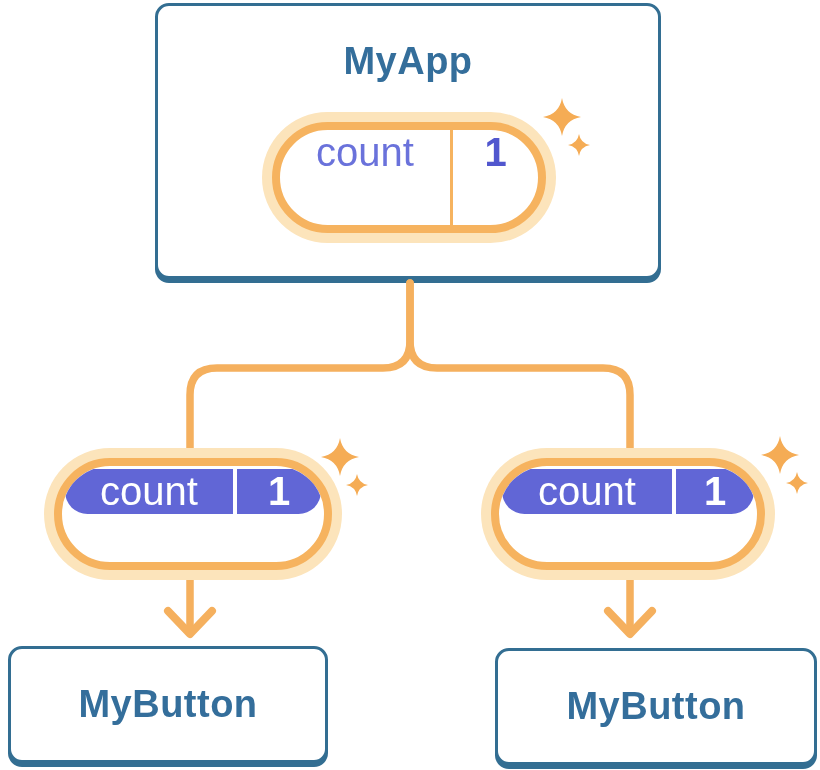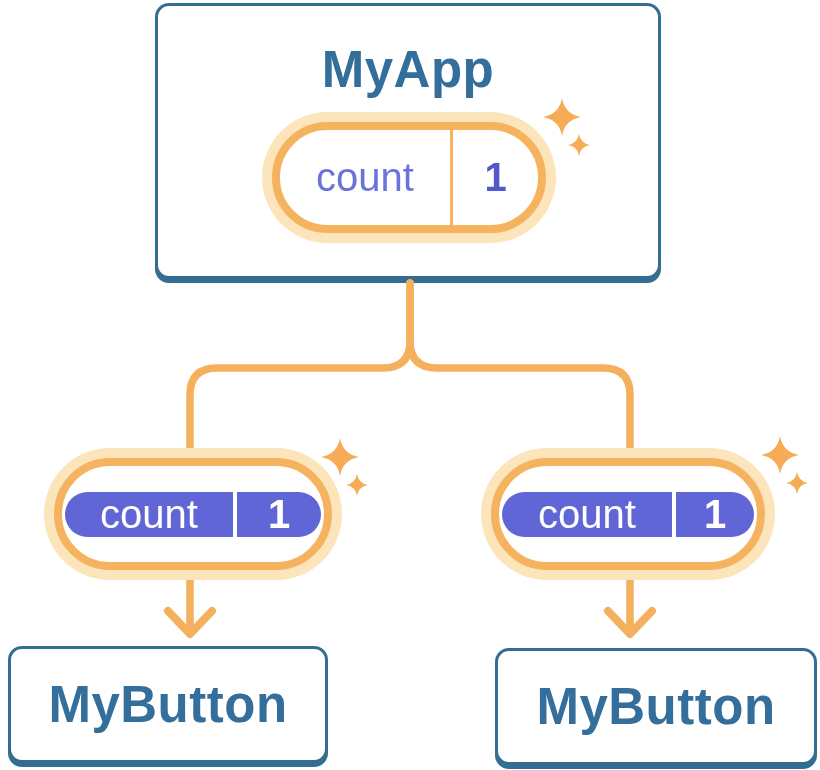--- a/index.html
+++ b/index.html
@@ -30,21 +30,21 @@
     box-shadow: 0 4px 0 0 #336E92;
     box-sizing: border-box;
   }
   .comp-card.root { left: 155px; top: 3px; width: 506px; height: 276px; }
   .comp-card.leaf-left  { left: 8px;   top: 646px; width: 320px; height: 117px;
     display: flex; align-items: center; justify-content: center; }
   .comp-card.leaf-right { left: 495px; top: 648px; width: 322px; height: 117px;
     display: flex; align-items: center; justify-content: center; }
   .comp-title {
     color: #346E9B;
-    font-size: 51px;
+    font-size: 38px;
     font-weight: 600;
     letter-spacing: 0.5px;
     text-align: center;
   }
   .comp-card.root .comp-title { margin-top: 34px; }
 
   
   .pill-halo {
     position: absolute;
     z-index: 3;
@@ -57,21 +57,21 @@
   .pill-halo.props-pill-left  { left: 44px;  top: 448px; width: 298px; height: 132px; }
   .pill-halo.props-pill-right { left: 481px; top: 448px; width: 294px; height: 132px; }
 
   .pill-ring {
     border: 8px solid #F6B35F;
     background: #ffffff;
     border-radius: 999px;
     height: 100%;
     box-sizing: border-box;
     display: flex;
-    align-items: center;
+    align-items: flex-start;
     overflow: hidden;
   }
   .pill-ring.filled { padding: 3px; }
   .pill-fill {
     flex: 1;
     background: #6166D6;
     border-radius: 999px;
     display: flex;
     align-items: stretch;
     overflow: hidden;

